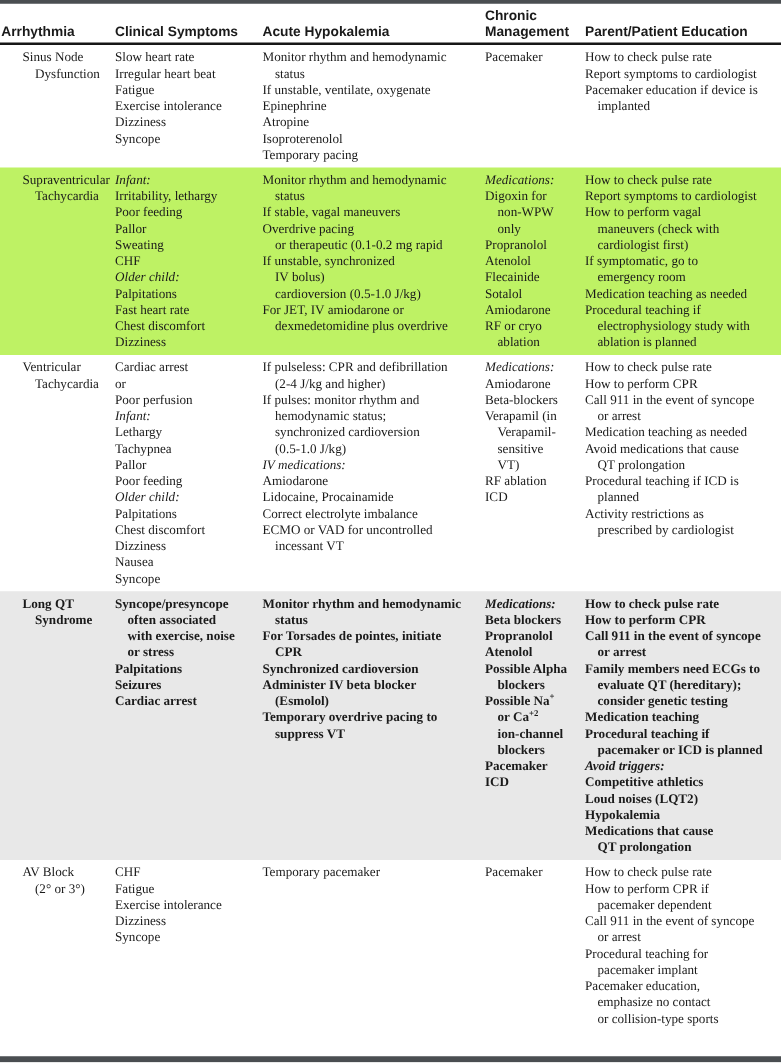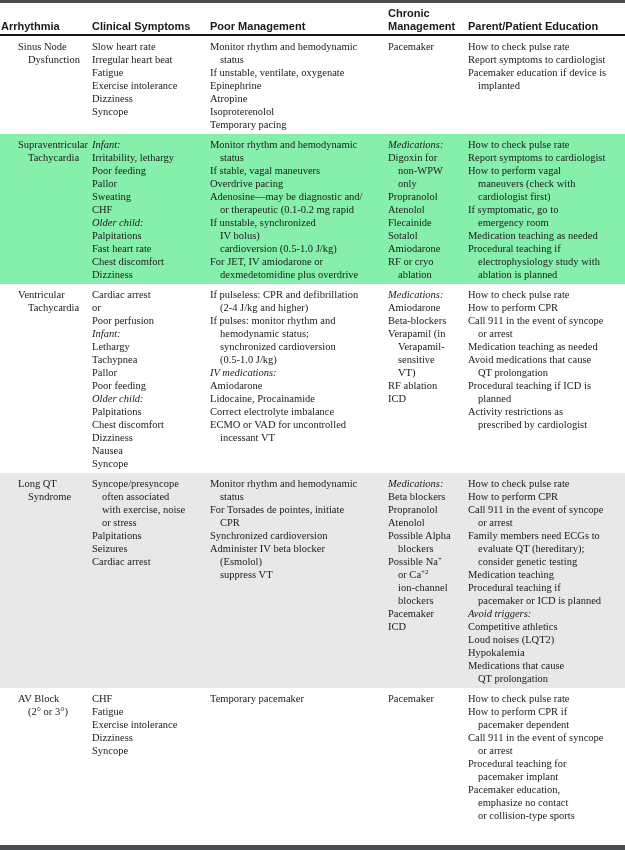--- a/index.html
+++ b/index.html
@@ -29,21 +29,21 @@
 </style>
 </head>
 <body>
 
 <div class="page" style="color: rgb(26, 26, 26);">
   <div class="rule-top" style="background: rgb(74, 78, 81);"></div>
 
   <div class="thead">
     <div class="hcell c1">Arrhythmia</div>
     <div class="hcell c2">Clinical Symptoms</div>
-    <div class="hcell c3">Poor Management</div>
+    <div class="hcell c3">Acute Hypokalemia</div>
     <div class="hcell c4">Chronic Management</div>
     <div class="hcell c5">Parent/Patient Education</div>
   </div>
 
   <div id="tbody">
       <div class="row">
         <div class="cell c1">
           <div class="ln">Sinus Node</div>
           <div class="ln ind">Dysfunction</div>
         </div>
@@ -67,21 +67,21 @@
         <div class="cell c4">
           <div class="ln">Pacemaker</div>
         </div>
         <div class="cell c5">
           <div class="ln">How to check pulse rate</div>
           <div class="ln">Report symptoms to cardiologist</div>
           <div class="ln">Pacemaker education if device is</div>
           <div class="ln ind">implanted</div>
         </div>
       </div>
-      <div class="row" style="background: #86efac;">
+      <div class="row" style="background: #bef264;">
         <div class="cell c1">
           <div class="ln">Supraventricular</div>
           <div class="ln ind">Tachycardia</div>
         </div>
         <div class="cell c2">
           <div class="ln it">Infant:</div>
           <div class="ln">Irritability, lethargy</div>
           <div class="ln">Poor feeding</div>
           <div class="ln">Pallor</div>
           <div class="ln">Sweating</div>
@@ -90,21 +90,20 @@
           <div class="ln">Palpitations</div>
           <div class="ln">Fast heart rate</div>
           <div class="ln">Chest discomfort</div>
           <div class="ln">Dizziness</div>
         </div>
         <div class="cell c3">
           <div class="ln">Monitor rhythm and hemodynamic</div>
           <div class="ln ind">status</div>
           <div class="ln">If stable, vagal maneuvers</div>
           <div class="ln">Overdrive pacing</div>
-          <div class="ln">Adenosine—may be diagnostic and/</div>
           <div class="ln ind">or therapeutic (0.1-0.2 mg rapid</div>
           <div class="ln">If unstable, synchronized</div>
           <div class="ln ind">IV bolus)</div>
           <div class="ln ind">cardioversion (0.5-1.0 J/kg)</div>
           <div class="ln">For JET, IV amiodarone or</div>
           <div class="ln ind">dexmedetomidine plus overdrive</div>
         </div>
         <div class="cell c4">
           <div class="ln it">Medications:</div>
           <div class="ln">Digoxin for</div>
@@ -185,21 +184,21 @@
           <div class="ln ind">or arrest</div>
           <div class="ln">Medication teaching as needed</div>
           <div class="ln">Avoid medications that cause</div>
           <div class="ln ind">QT prolongation</div>
           <div class="ln">Procedural teaching if ICD is</div>
           <div class="ln ind">planned</div>
           <div class="ln">Activity restrictions as</div>
           <div class="ln ind">prescribed by cardiologist</div>
         </div>
       </div>
-      <div class="row" style="background: rgb(232, 232, 232);">
+      <div class="row" style="background: rgb(232, 232, 232); font-weight: bold;">
         <div class="cell c1">
           <div class="ln">Long QT</div>
           <div class="ln ind">Syndrome</div>
         </div>
         <div class="cell c2">
           <div class="ln">Syncope/presyncope</div>
           <div class="ln ind">often associated</div>
           <div class="ln ind">with exercise, noise</div>
           <div class="ln ind">or stress</div>
           <div class="ln">Palpitations</div>
@@ -207,20 +206,21 @@
           <div class="ln">Cardiac arrest</div>
         </div>
         <div class="cell c3">
           <div class="ln">Monitor rhythm and hemodynamic</div>
           <div class="ln ind">status</div>
           <div class="ln">For Torsades de pointes, initiate</div>
           <div class="ln ind">CPR</div>
           <div class="ln">Synchronized cardioversion</div>
           <div class="ln">Administer IV beta blocker</div>
           <div class="ln ind">(Esmolol)</div>
+          <div class="ln">Temporary overdrive pacing to</div>
           <div class="ln ind">suppress VT</div>
         </div>
         <div class="cell c4">
           <div class="ln it">Medications:</div>
           <div class="ln">Beta blockers</div>
           <div class="ln">Propranolol</div>
           <div class="ln">Atenolol</div>
           <div class="ln">Possible Alpha</div>
           <div class="ln ind">blockers</div>
           <div class="ln">Possible Na<sup>+</sup></div>

